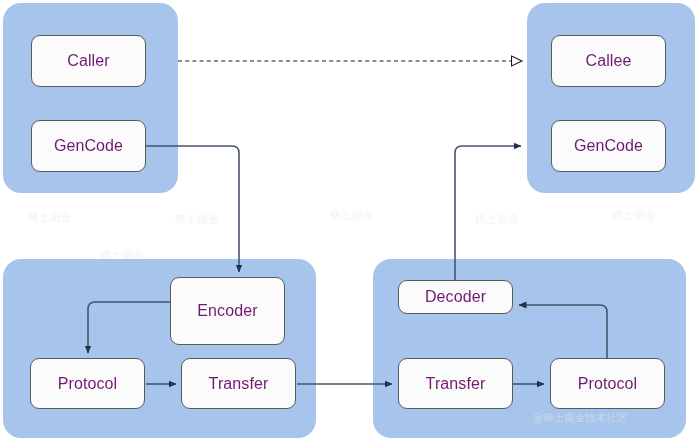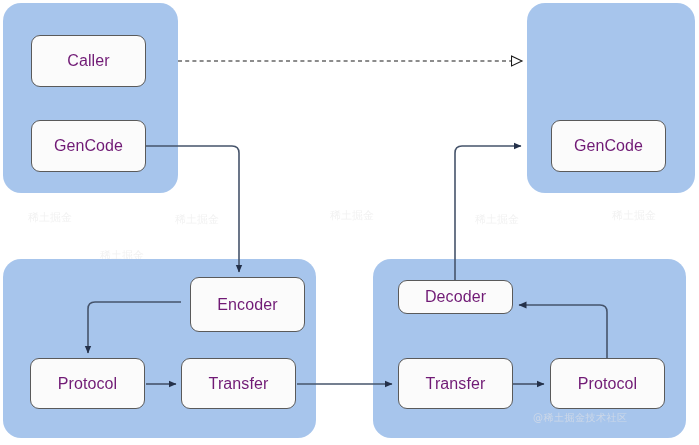--- a/index.html
+++ b/index.html
@@ -119,23 +119,24 @@
     </g>
 
     <g>
       <path d="M455,280 L455,153 Q455,146 462,146 L521,146" fill="none" stroke="#46546b" stroke-width="1.6" marker-end="url(#filled-arrow)"></path>
     </g>
   </svg>
 
   <div class="node" style="left:31px;  top:35px;  width:115px; height:52px;">Caller</div>
   <div class="node" style="left:31px;  top:120px; width:115px; height:52px;">GenCode</div>
 
+  <div class="node" style="left:551px; top:35px;  width:115px; height:52px;">Callee</div>
   <div class="node" style="left:551px; top:120px; width:115px; height:52px;">GenCode</div>
 
-  <div class="node" style="left:190px; top:277px; width:115px; height:55px;">Encoder</div>
+  <div class="node" style="left:170px; top:277px; width:115px; height:68px;">Encoder</div>
   <div class="node" style="left:30px;  top:358px; width:115px; height:51px;">Protocol</div>
   <div class="node" style="left:181px; top:358px; width:115px; height:51px;">Transfer</div>
 
   <div class="node" style="left:398px; top:280px; width:115px; height:34px;">Decoder</div>
   <div class="node" style="left:398px; top:358px; width:115px; height:51px;">Transfer</div>
   <div class="node" style="left:550px; top:358px; width:115px; height:51px;">Protocol</div>
 
   <div class="watermark" style="left:533px; top:411px;">@稀土掘金技术社区</div>
 
 </div>

